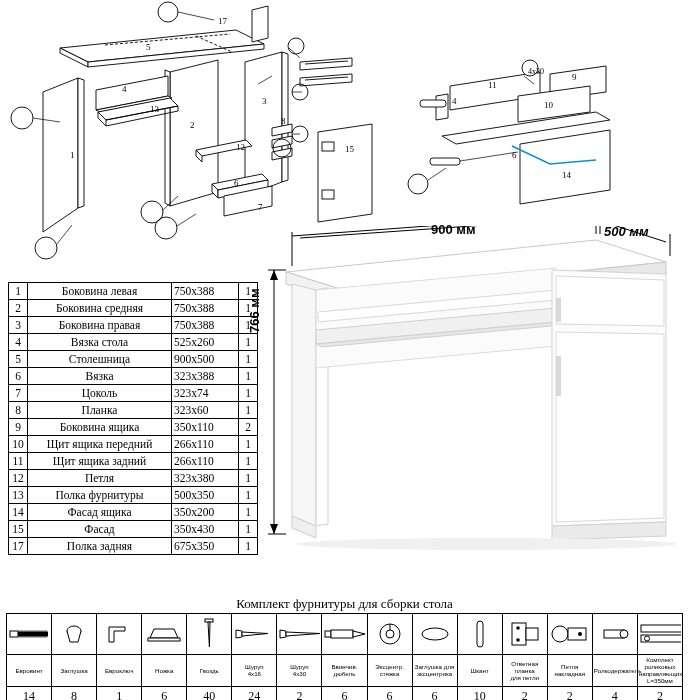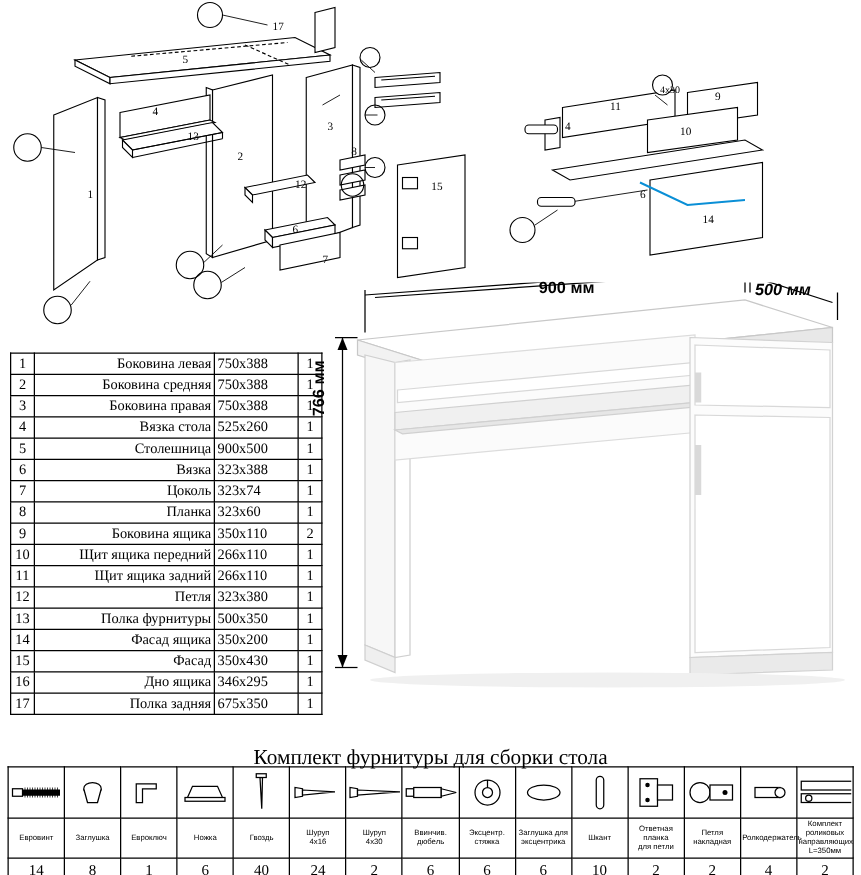--- a/index.html
+++ b/index.html
@@ -24,28 +24,28 @@
     font-size:11.5px;
   }
   #parts-table td{
     border:1px solid #000;
     padding:0 2px;
     height:16px;
     line-height:16px;
     white-space:nowrap;
   }
   #parts-table td.num{width:14px;text-align:center;}
-  #parts-table td.name{text-align:right;}
+  #parts-table td.name{text-align:center;}
   #parts-table td.dim{width:62px;}
   #parts-table td.qty{width:14px;text-align:center;}
 
   
   #hw-title{
     position:absolute;left:0;top:596px;width:689px;
-    text-align:center;font-size:17px;font-family:"Liberation Serif",serif;
+    text-align:center;font-size:13px;font-family:"Liberation Serif",serif;
   }
   #hw-table{
     position:absolute;left:6px;top:613px;width:677px;
     border-collapse:collapse;
     font-size:6.2px;
     font-family:"Liberation Sans", sans-serif;
     table-layout:fixed;
   }
   #hw-table td{
     border:1px solid #000;
@@ -344,26 +344,20 @@
         <tr>
           <td class="num">14</td>
           <td class="name">Фасад ящика</td>
           <td class="dim">350x200</td>
           <td class="qty">1</td>
         </tr>
         <tr>
           <td class="num">15</td>
           <td class="name">Фасад</td>
           <td class="dim">350x430</td>
-          <td class="qty">1</td>
-        </tr>
-        <tr>
-          <td class="num">16</td>
-          <td class="name">Дно ящика</td>
-          <td class="dim">346x295</td>
           <td class="qty">1</td>
         </tr>
         <tr>
           <td class="num">17</td>
           <td class="name">Полка задняя</td>
           <td class="dim">675x350</td>
           <td class="qty">1</td>
         </tr>
       </tbody>
   </table>

